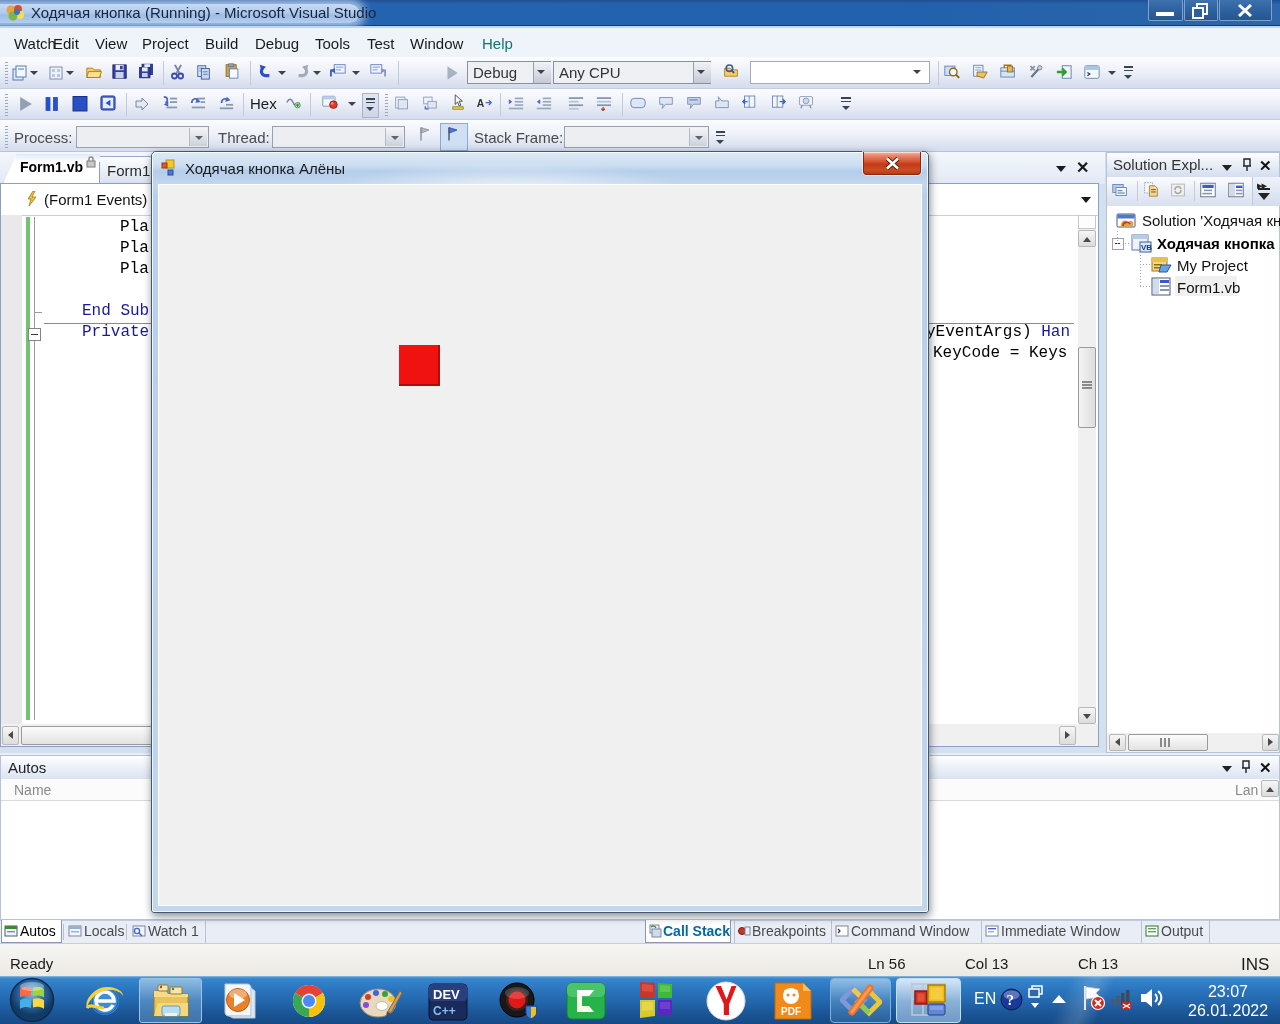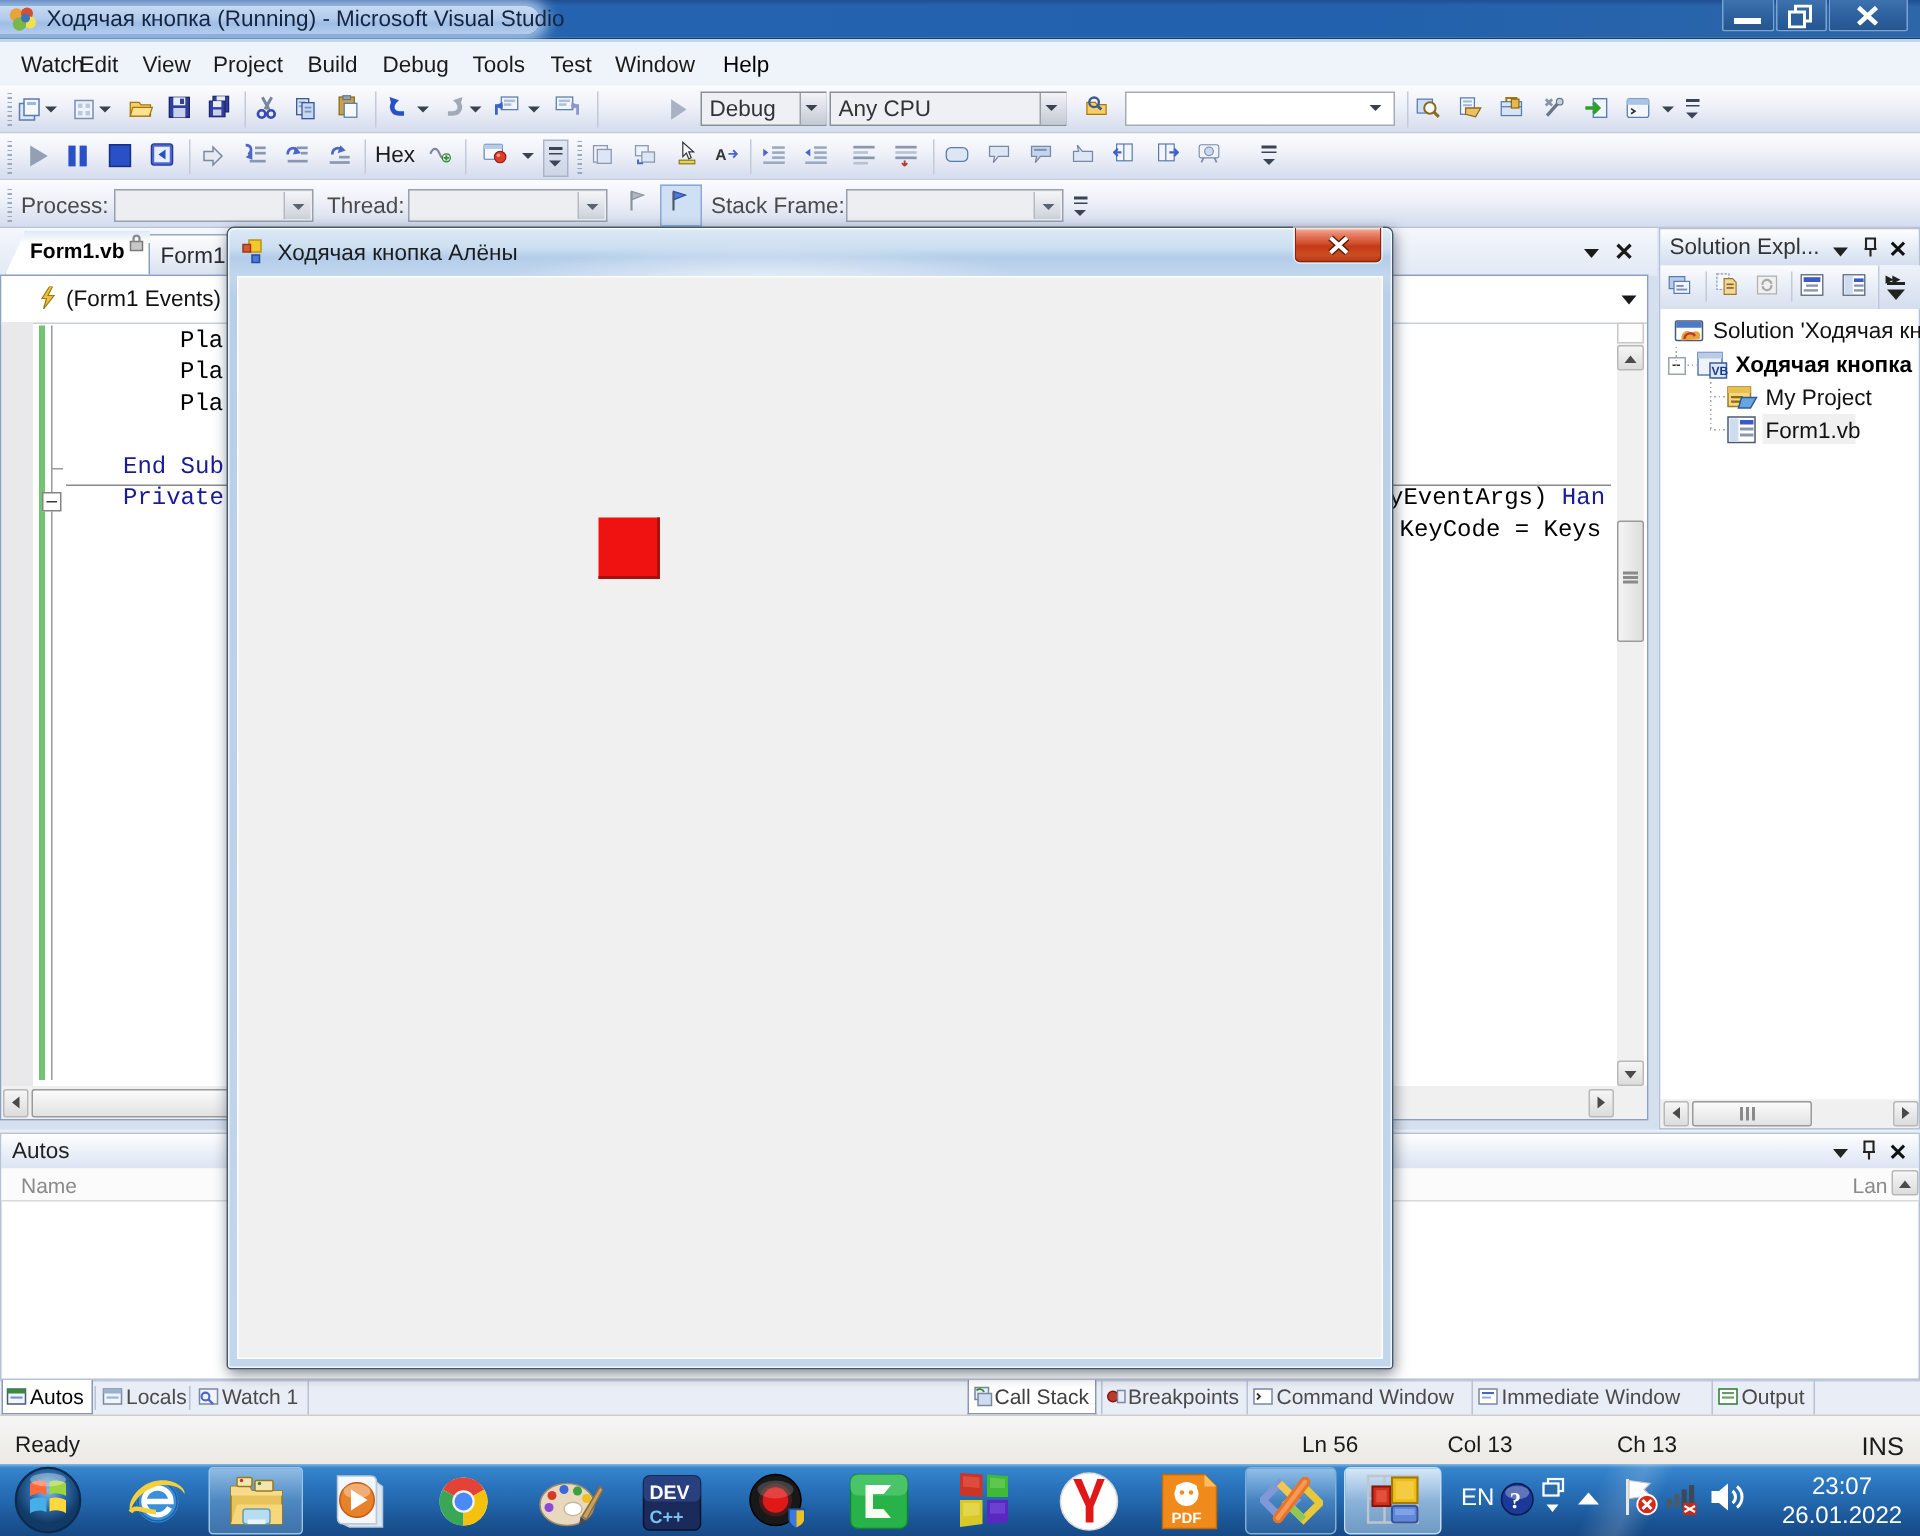--- a/index.html
+++ b/index.html
@@ -43,21 +43,21 @@
 <div class="a" style="left:0;top:28px;width:1280px;height:29px;background:#eff3fa;"></div>
 <div class="a" style="top:35px;font-size:15px;color:#1a1a1a;left:14px;">Watch</div>
 <div class="a" style="top:35px;font-size:15px;color:#1a1a1a;left:53px;">Edit</div>
 <div class="a" style="top:35px;font-size:15px;color:#1a1a1a;left:95px;">View</div>
 <div class="a" style="top:35px;font-size:15px;color:#1a1a1a;left:142px;">Project</div>
 <div class="a" style="top:35px;font-size:15px;color:#1a1a1a;left:205px;">Build</div>
 <div class="a" style="top:35px;font-size:15px;color:#1a1a1a;left:255px;">Debug</div>
 <div class="a" style="top:35px;font-size:15px;color:#1a1a1a;left:315px;">Tools</div>
 <div class="a" style="top:35px;font-size:15px;color:#1a1a1a;left:367px;">Test</div>
 <div class="a" style="top:35px;font-size:15px;color:#1a1a1a;left:410px;">Window</div>
-<div class="a" style="top:35px;font-size:15px;color:#000000;left:482px;">Help</div>
+<div class="a" style="top:35px;font-size:15px;color:#0f766e;left:482px;">Help</div>
 
 <div class="tb" style="top:57px;height:32px;"></div>
 <div class="grip" style="left:5px;top:62px;height:22px;"></div>
 <svg class="ico" style="left:12px;top:65px;" viewBox="0 0 16 16">
     <rect x="1" y="4" width="10" height="11" fill="#dce6f5" stroke="#5a7bb0"></rect>
     <rect x="4" y="1" width="10" height="11" fill="#f4f7fc" stroke="#5a7bb0"></rect>
     <rect x="6" y="3" width="6" height="2" fill="#9db8dd"></rect>
   </svg>
 <div class="darr" style="left:30px;top:71px;"></div>
 <svg class="ico" style="left:48px;top:65px;" viewBox="0 0 16 16">
@@ -561,21 +561,21 @@
   </svg>
 <div class="a" style="left:148px;top:923px;font-size:14px;color:#4a4a4a;">Watch 1</div>
 <div class="a" style="left:205px;top:920px;width:1px;height:23px;background:#b8c2d4;"></div>
 
 <div class="a" style="left:645px;top:920px;width:86px;height:23px;background:#fff;border:1px solid #8a98b0;border-top:none;box-sizing:border-box;"></div>
 <svg class="a" style="left:648px;top:924px;" width="14" height="14" viewBox="0 0 14 14">
     <rect x="2" y="1" width="9" height="8" fill="#e8eef8" stroke="#7a88a0"></rect>
     <rect x="4" y="5" width="9" height="8" fill="#cfdcf0" stroke="#7a88a0"></rect>
     <path d="M3 3 a3 3 0 0 1 5 1" fill="none" stroke="#3a8a3a" stroke-width="1.3"></path>
   </svg>
-<div class="a" style="left:663px;top:923px;font-size:14px;color:#404040;">Call Stack</div>
+<div class="a" style="left:663px;top:923px;font-size:14px;color:#0369a1;font-weight:bold;">Call Stack</div>
 <div class="a" style="left:734px;top:920px;width:1px;height:23px;background:#b8c2d4;"></div>
 <svg class="a" style="left:737px;top:924px;" width="14" height="14" viewBox="0 0 14 14">
     <circle cx="5" cy="7" r="3.5" fill="#c03a2a" stroke="#7a1a10"></circle>
     <rect x="8" y="3" width="5" height="8" fill="#e8eef8" stroke="#7a88a0"></rect>
   </svg>
 <div class="a" style="left:752px;top:923px;font-size:14px;color:#4a4a4a;">Breakpoints</div>
 <div class="a" style="left:831px;top:920px;width:1px;height:23px;background:#b8c2d4;"></div>
 <svg class="a" style="left:835px;top:924px;" width="14" height="14" viewBox="0 0 14 14">
     <rect x="1" y="2" width="12" height="10" fill="#fff" stroke="#7a88a0"></rect>
     <path d="M3 5 L5 7 L3 9" fill="none" stroke="#333" stroke-width="1.2"></path>

